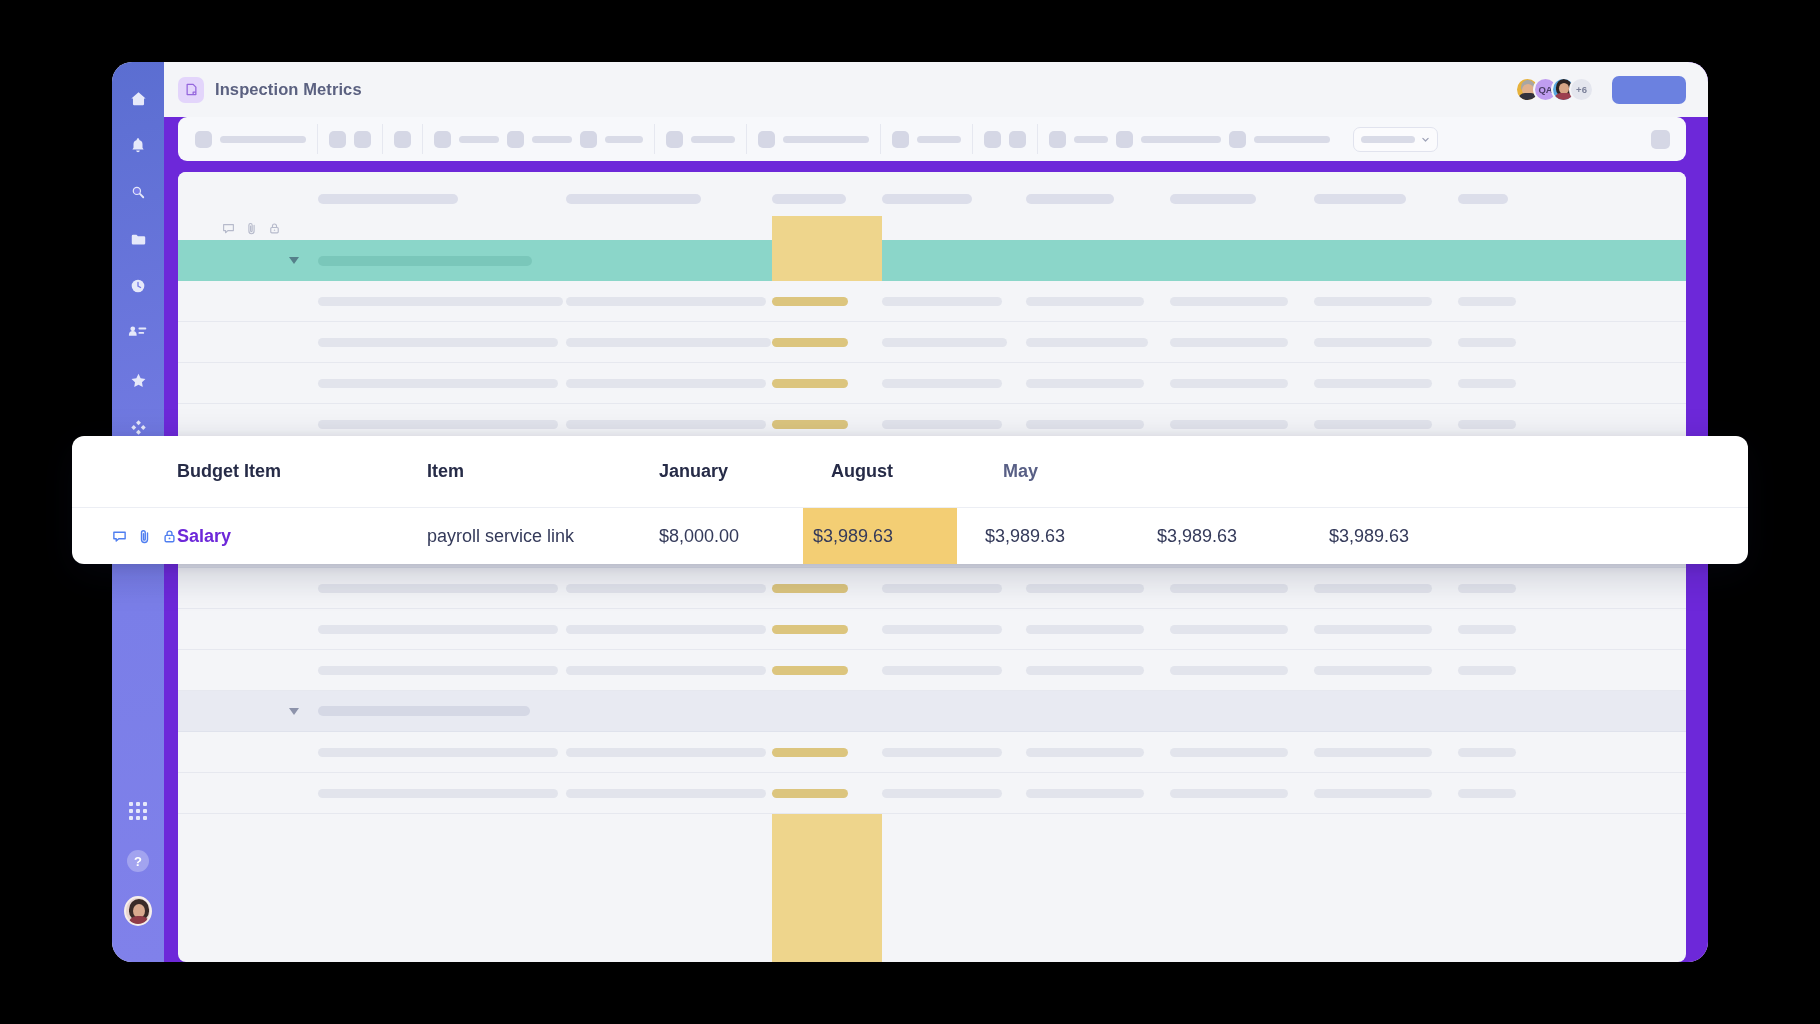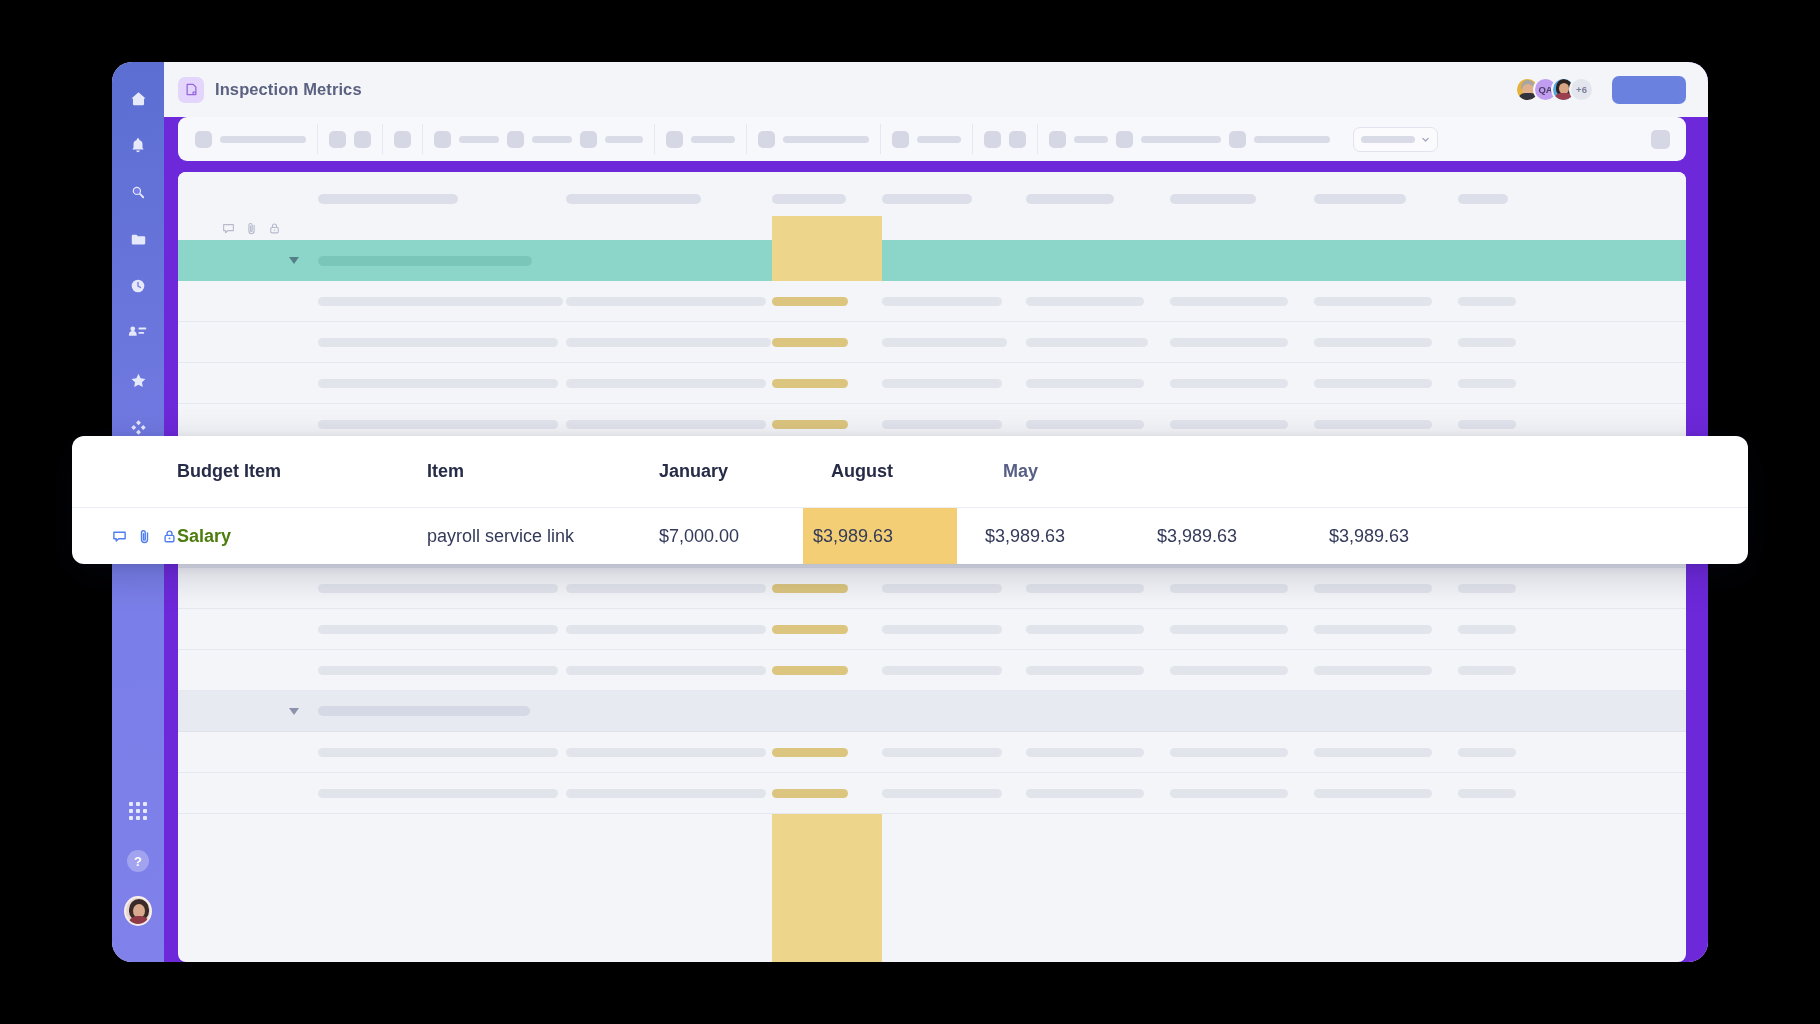--- a/index.html
+++ b/index.html
@@ -329,21 +329,21 @@
     font-size: 18px;
     font-weight: bold;
     color: #262b47;
     line-height: 1.22;
   }
   .ov-h.muted { color: #585f85; }
   .ov-v {
     font-size: 18px;
     color: #343a5a;
   }
-  .ov-v.bold { font-weight: bold; color: #4d7c0f; }
+  .ov-v.bold { font-weight: bold; color: #6d28d9; }
   .ov-icon { display: flex; align-items: center; }
   .ov-icon svg { display: block; cursor: pointer; }
 </style>
 </head>
 <body>
 
 <div id="stage">
 
   <div id="app-window">
 
@@ -997,21 +997,21 @@
         </span>
       </div>
 
       <div class="ov-cell ov-item">
         <span class="ov-v bold">Salary</span>
       </div>
       <div class="ov-cell ov-notes">
         <span class="ov-v">payroll service link</span>
       </div>
       <div class="ov-cell ov-budget">
-        <span class="ov-v">$7,000.00</span>
+        <span class="ov-v">$8,000.00</span>
       </div>
       <div class="ov-cell ov-month">
         <span class="ov-v">$3,989.63</span>
       </div>
       <div class="ov-cell ov-month">
         <span class="ov-v">$3,989.63</span>
       </div>
       <div class="ov-cell ov-month">
         <span class="ov-v">$3,989.63</span>
       </div>

